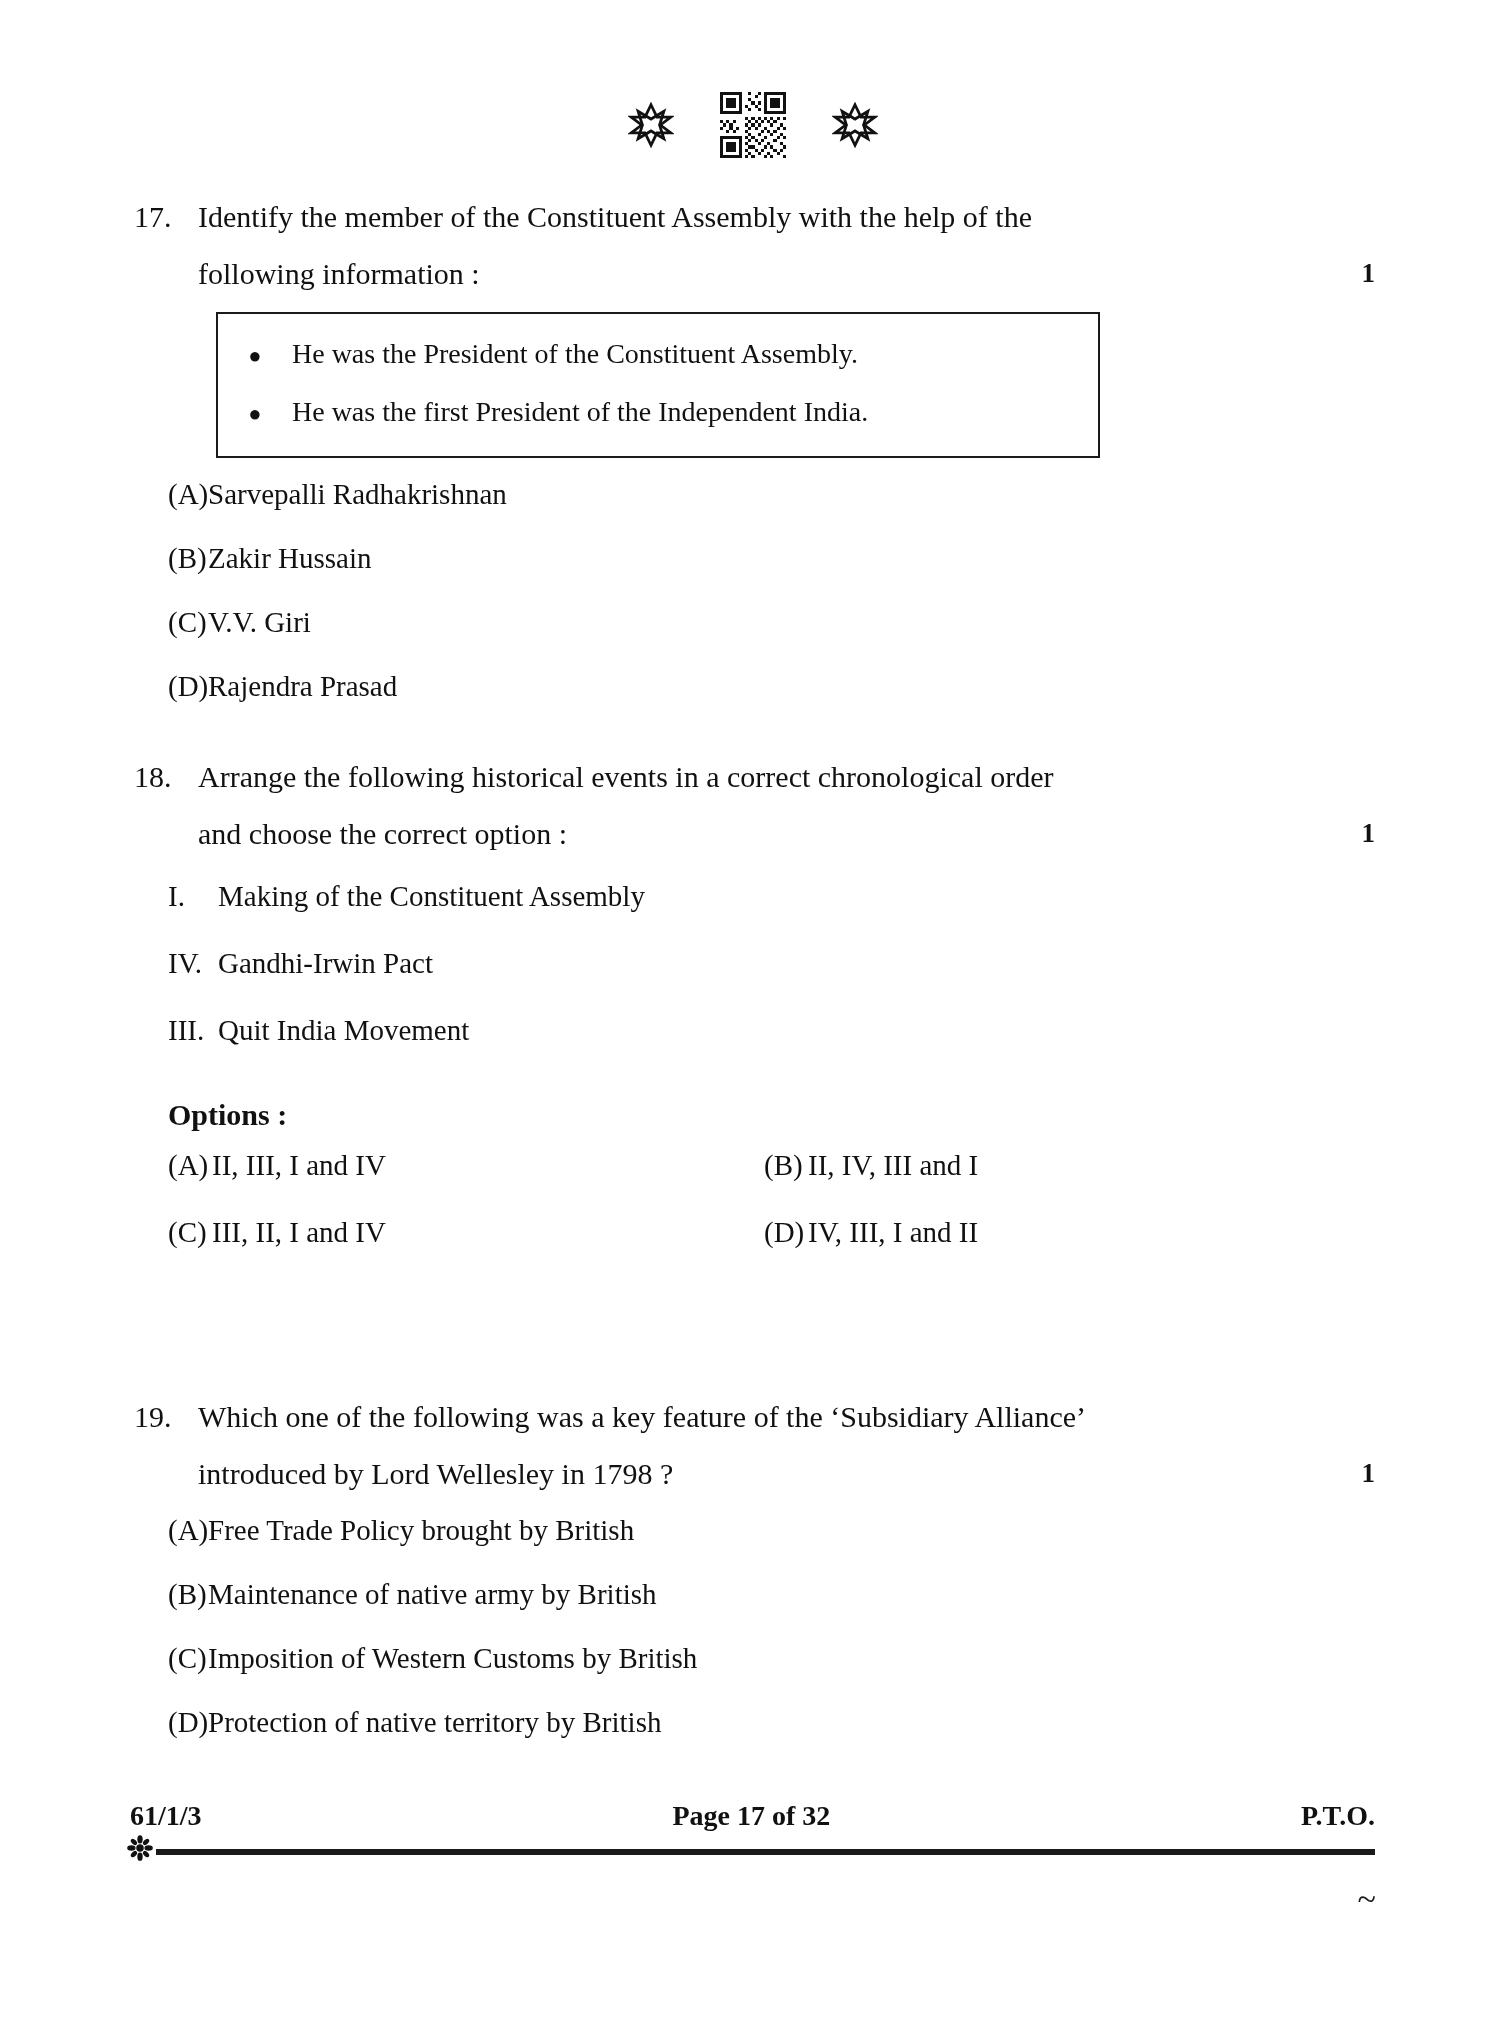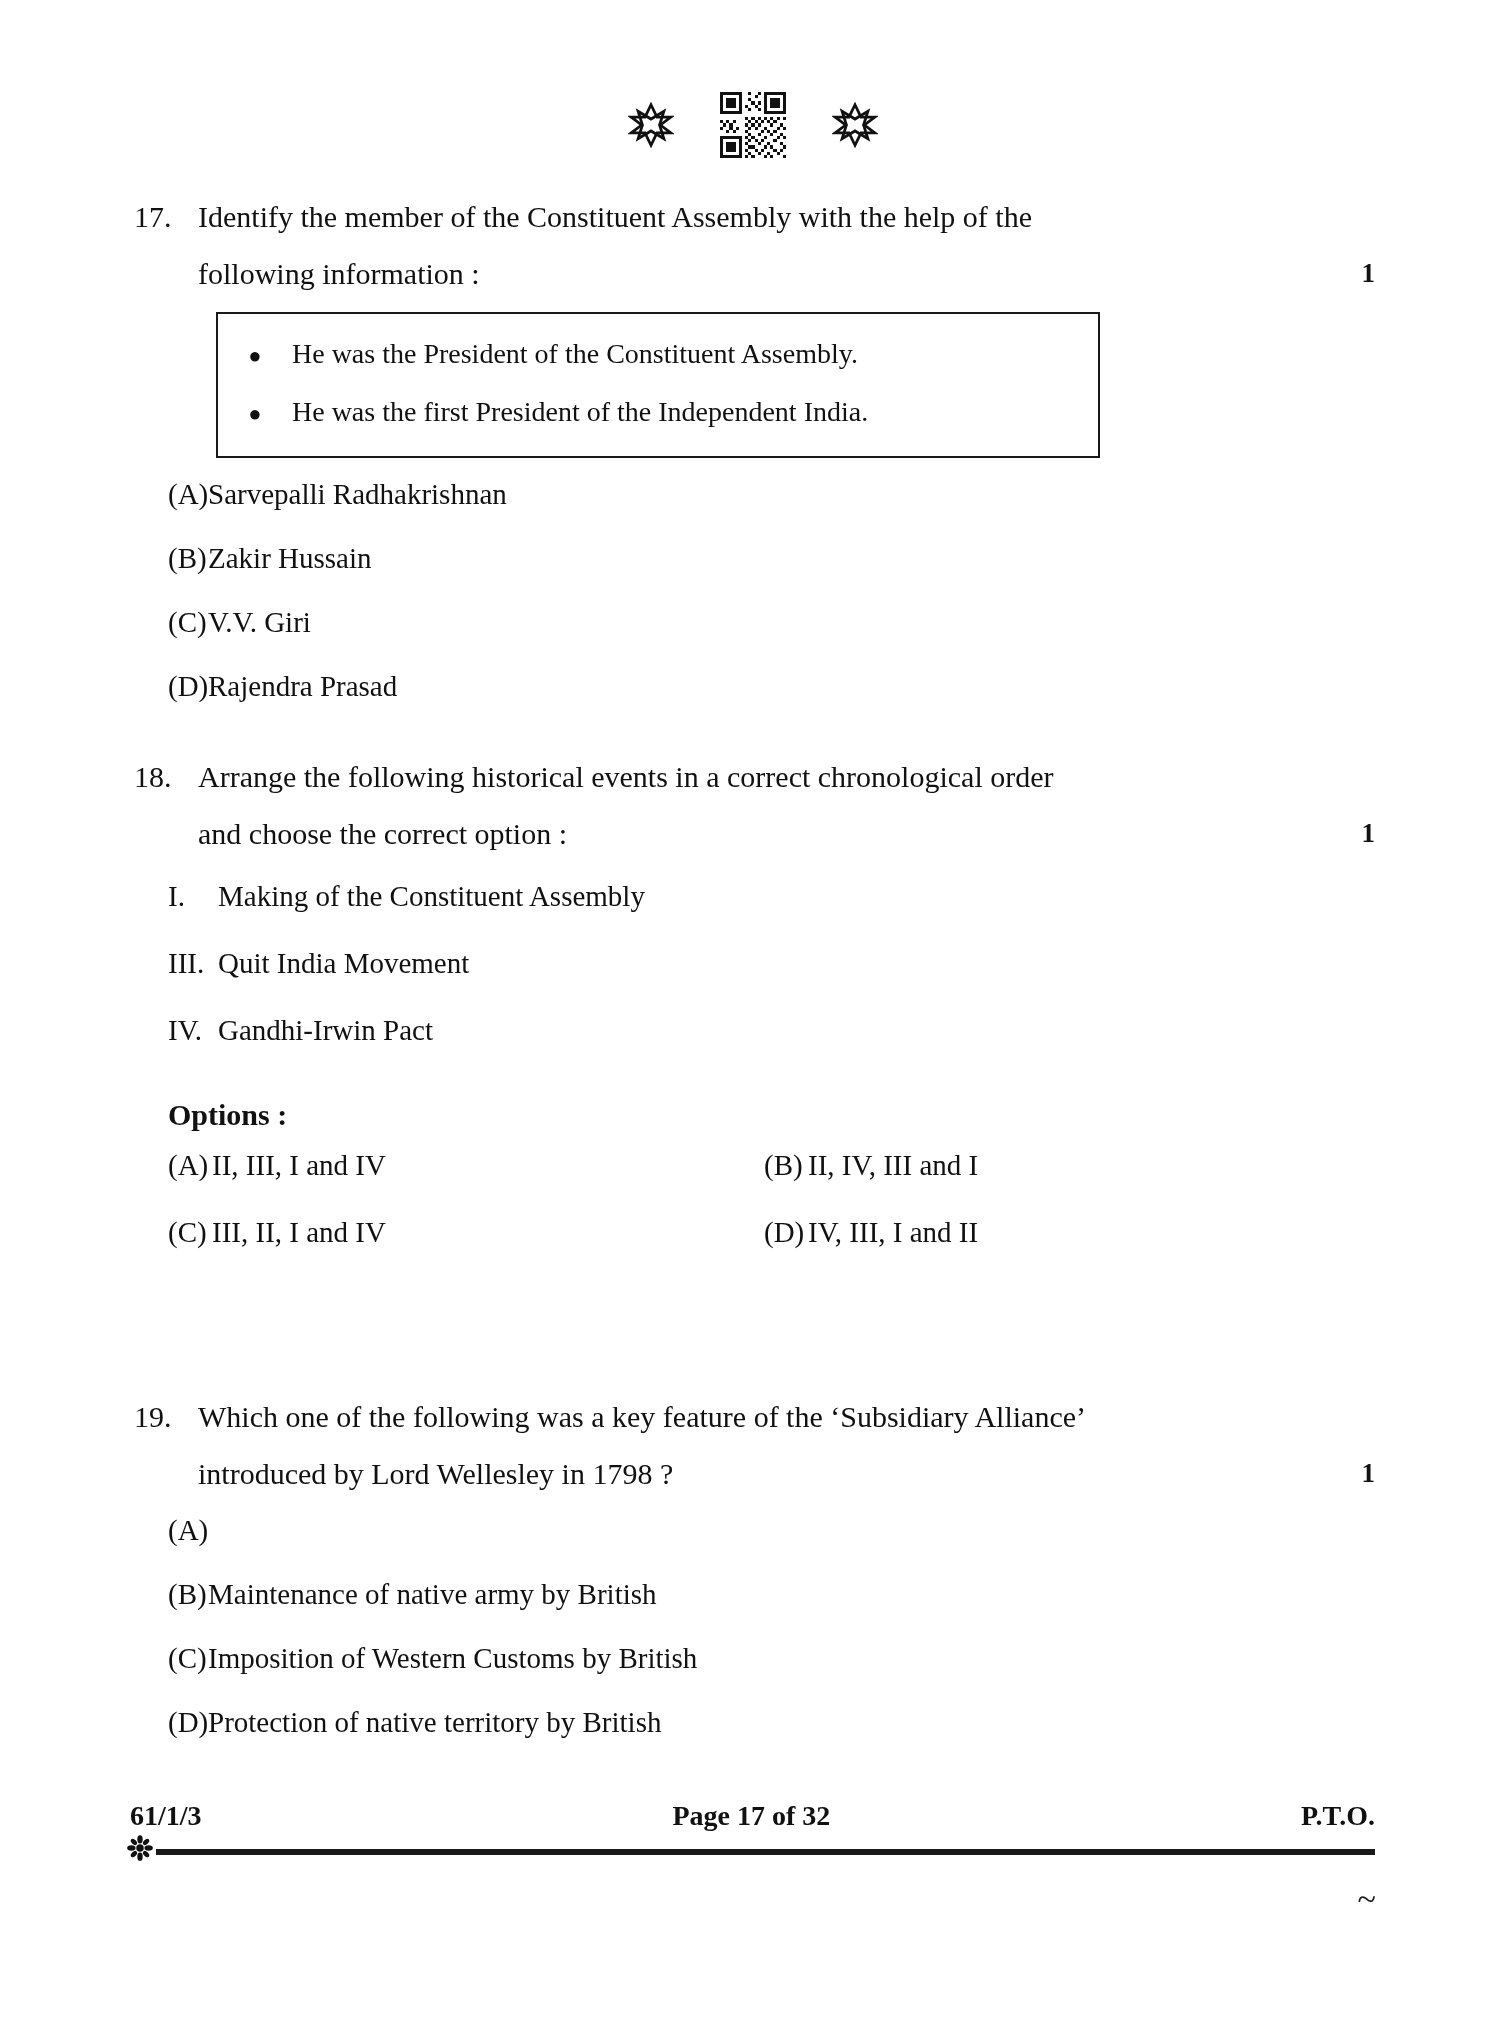--- a/index.html
+++ b/index.html
@@ -387,26 +387,26 @@
       </div>
     </div>
     <div class="marks" style="top: 57px;">1</div>
 
     <div style="margin-top: 18px;">
       <div class="romanrow">
         <div class="romanlabel">I.</div>
         <div class="romantext">Making of the Constituent Assembly</div>
       </div>
       <div class="romanrow">
+        <div class="romanlabel">IV.</div>
+        <div class="romantext">Gandhi-Irwin Pact</div>
+      </div>
+      <div class="romanrow">
         <div class="romanlabel">III.</div>
         <div class="romantext">Quit India Movement</div>
-      </div>
-      <div class="romanrow">
-        <div class="romanlabel">IV.</div>
-        <div class="romantext">Gandhi-Irwin Pact</div>
       </div>
     </div>
 
     <div class="optionsword">Options :</div>
 
     <div class="optgrid">
       <div class="optrow">
         <div class="optlabel">(A)</div>
         <div class="opttext">II, III, I and IV</div>
       </div>
@@ -431,20 +431,21 @@
       <div class="qtext">
         <div>Which one of the following was a key feature of the ‘Subsidiary Alliance’</div>
         <div class="lastline">introduced by Lord Wellesley in 1798 ?</div>
       </div>
     </div>
     <div class="marks" style="top: 57px;">1</div>
 
     <div style="margin-top: 12px;">
       <div class="optrow">
         <div class="optlabel">(A)</div>
+        <div class="opttext">Free Trade Policy brought by British</div>
       </div>
       <div class="optrow">
         <div class="optlabel">(B)</div>
         <div class="opttext">Maintenance of native army by British</div>
       </div>
       <div class="optrow">
         <div class="optlabel">(C)</div>
         <div class="opttext">Imposition of Western Customs by British</div>
       </div>
       <div class="optrow">

